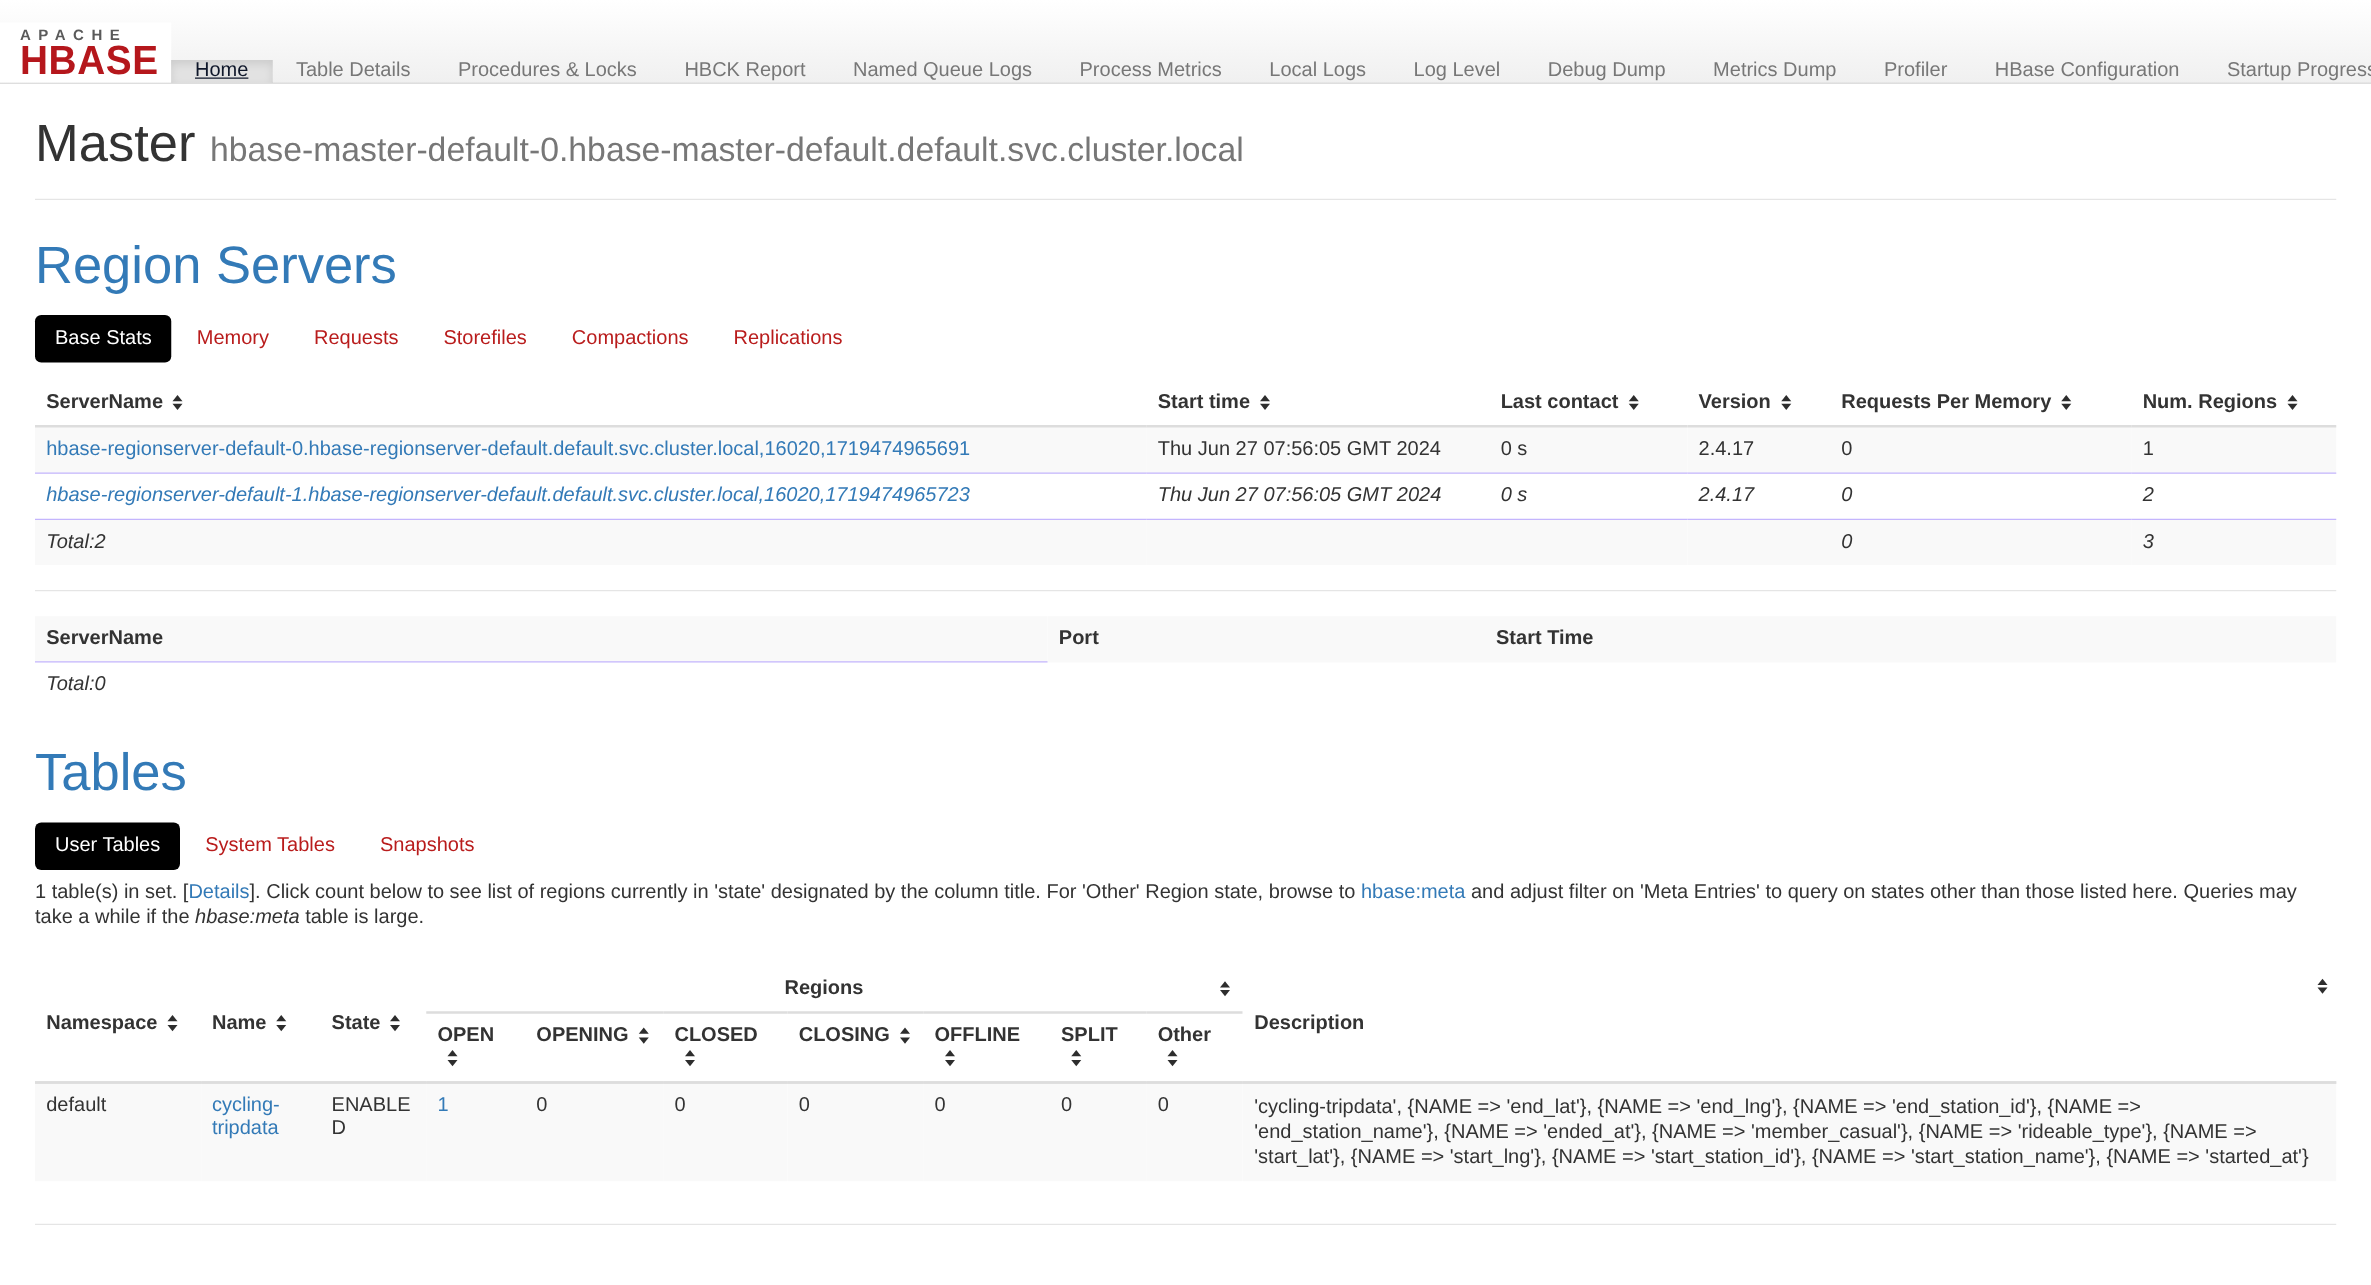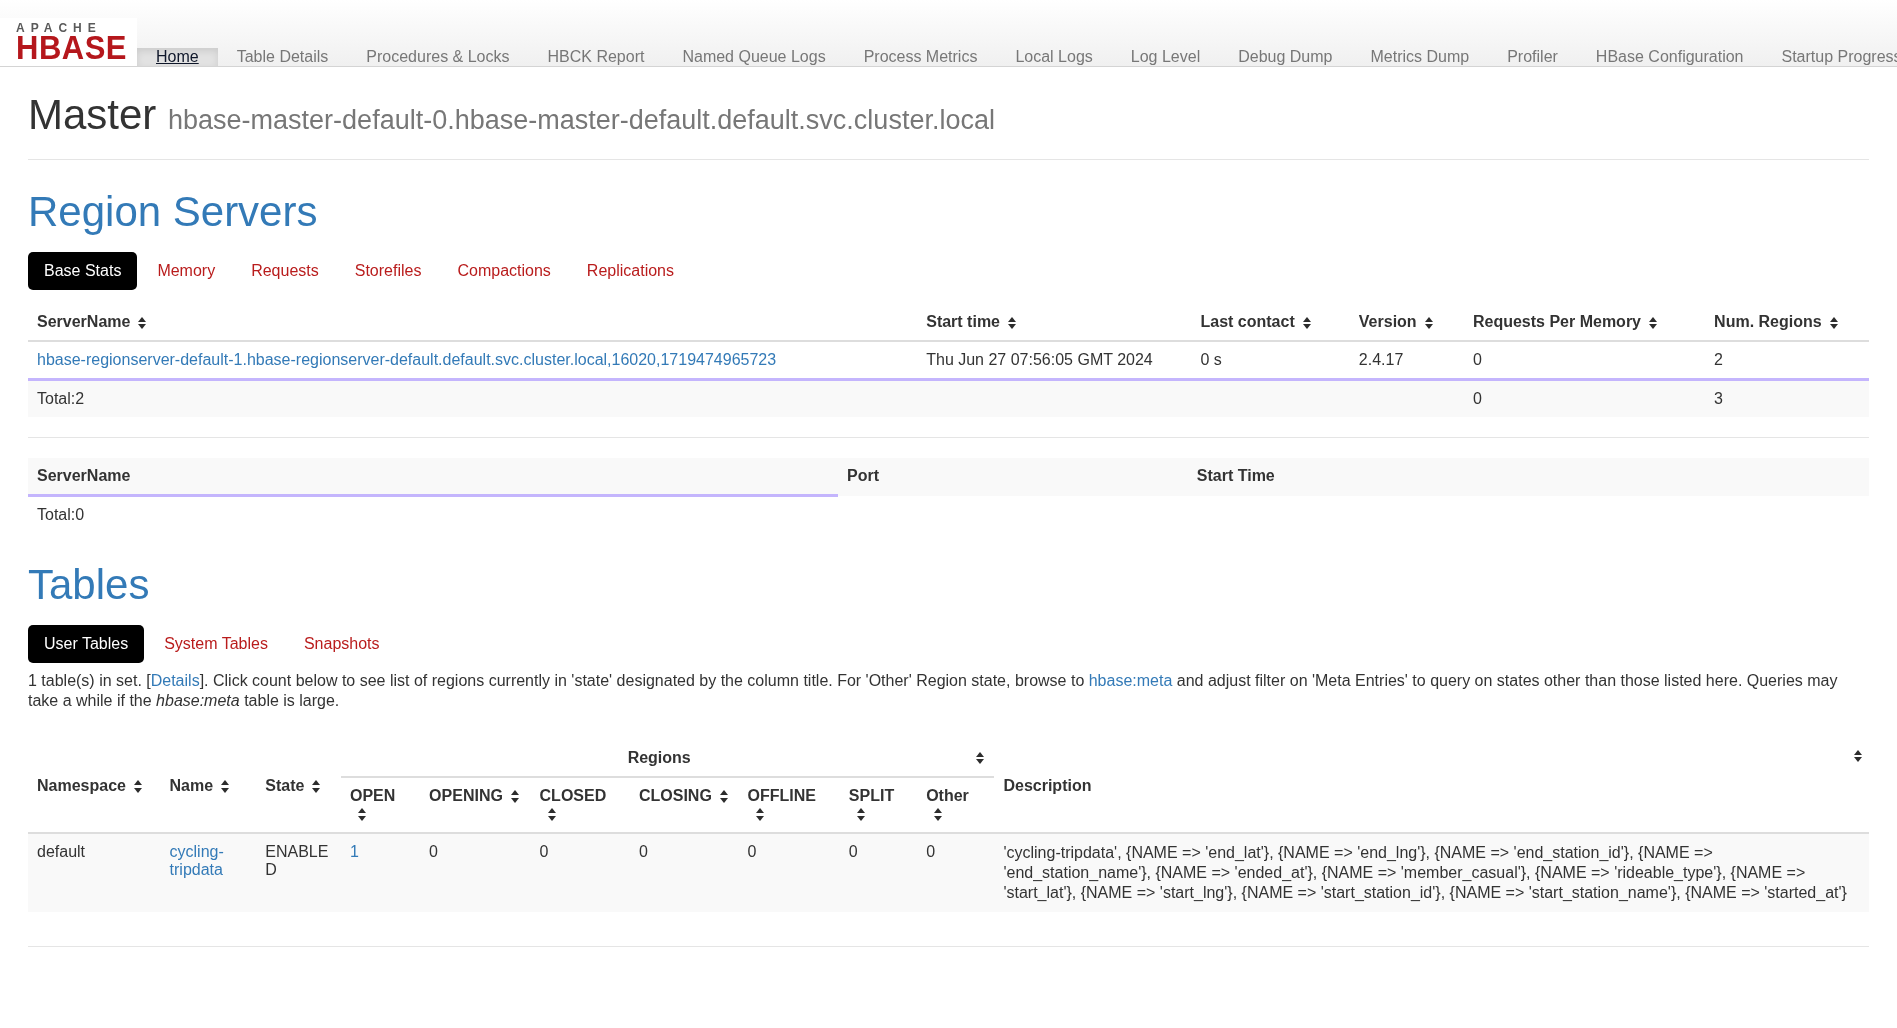--- a/index.html
+++ b/index.html
@@ -45,21 +45,21 @@
 
   
   .pills { display:flex; gap:4px; list-style:none; padding:0; margin:0 0 14px 0; }
   .pill { padding:10px 16px; font-size:16px; color:#b91c1c; border-radius:5px; cursor:pointer; white-space:nowrap; }
   .pill.active { background:#000000; color:#fff; }
 
   
   table.data-table { width:100%; border-collapse:collapse; font-size:16px; color:#333; table-layout:fixed; }
   .data-table th, .data-table td { text-align:left; padding:9px 9px; vertical-align:top; overflow-wrap:break-word; }
   .data-table thead th { border-bottom:2px solid #ddd; font-weight:bold; }
-  .data-table tbody tr + tr td, .data-table tbody tr + tr th { border-top:3px solid #c4b5fd; }
+  .data-table tbody tr + tr td, .data-table tbody tr + tr th { border-top:1px solid #c4b5fd;font-style:italic; }
   tr.striped { background:#f9f9f9; }
 
   
   .sort-icon { display:inline-block; width:9px; margin-left:8px; vertical-align:middle; }
   .sort-icon .tri-up, .sort-icon .tri-down {
     display:block; width:0; height:0;
     border-left:4.5px solid transparent; border-right:4.5px solid transparent;
   }
   .sort-icon .tri-up { border-bottom:5px solid #2d2d2d; margin-bottom:2.5px; }
   .sort-icon .tri-down { border-top:5px solid #2d2d2d; }
@@ -157,20 +157,28 @@
         <tr>
           <th><span>ServerName</span><span class="sort-icon"><i class="tri-up"></i><i class="tri-down"></i></span></th>
           <th><span>Start time</span><span class="sort-icon"><i class="tri-up"></i><i class="tri-down"></i></span></th>
           <th><span>Last contact</span><span class="sort-icon"><i class="tri-up"></i><i class="tri-down"></i></span></th>
           <th><span>Version</span><span class="sort-icon"><i class="tri-up"></i><i class="tri-down"></i></span></th>
           <th><span>Requests Per Memory</span><span class="sort-icon"><i class="tri-up"></i><i class="tri-down"></i></span></th>
           <th><span>Num. Regions</span><span class="sort-icon"><i class="tri-up"></i><i class="tri-down"></i></span></th>
         </tr>
       </thead>
       <tbody>
+        <tr class="striped">
+          <td><a href="#">hbase-regionserver-default-0.hbase-regionserver-default.default.svc.cluster.local,16020,1719474965691</a></td>
+          <td>Thu Jun 27 07:56:05 GMT 2024</td>
+          <td>0 s</td>
+          <td>2.4.17</td>
+          <td>0</td>
+          <td>1</td>
+        </tr>
         <tr>
           <td><a href="#">hbase-regionserver-default-1.hbase-regionserver-default.default.svc.cluster.local,16020,1719474965723</a></td>
           <td>Thu Jun 27 07:56:05 GMT 2024</td>
           <td>0 s</td>
           <td>2.4.17</td>
           <td>0</td>
           <td>2</td>
         </tr>
         <tr class="striped">
           <td>Total:2</td>

